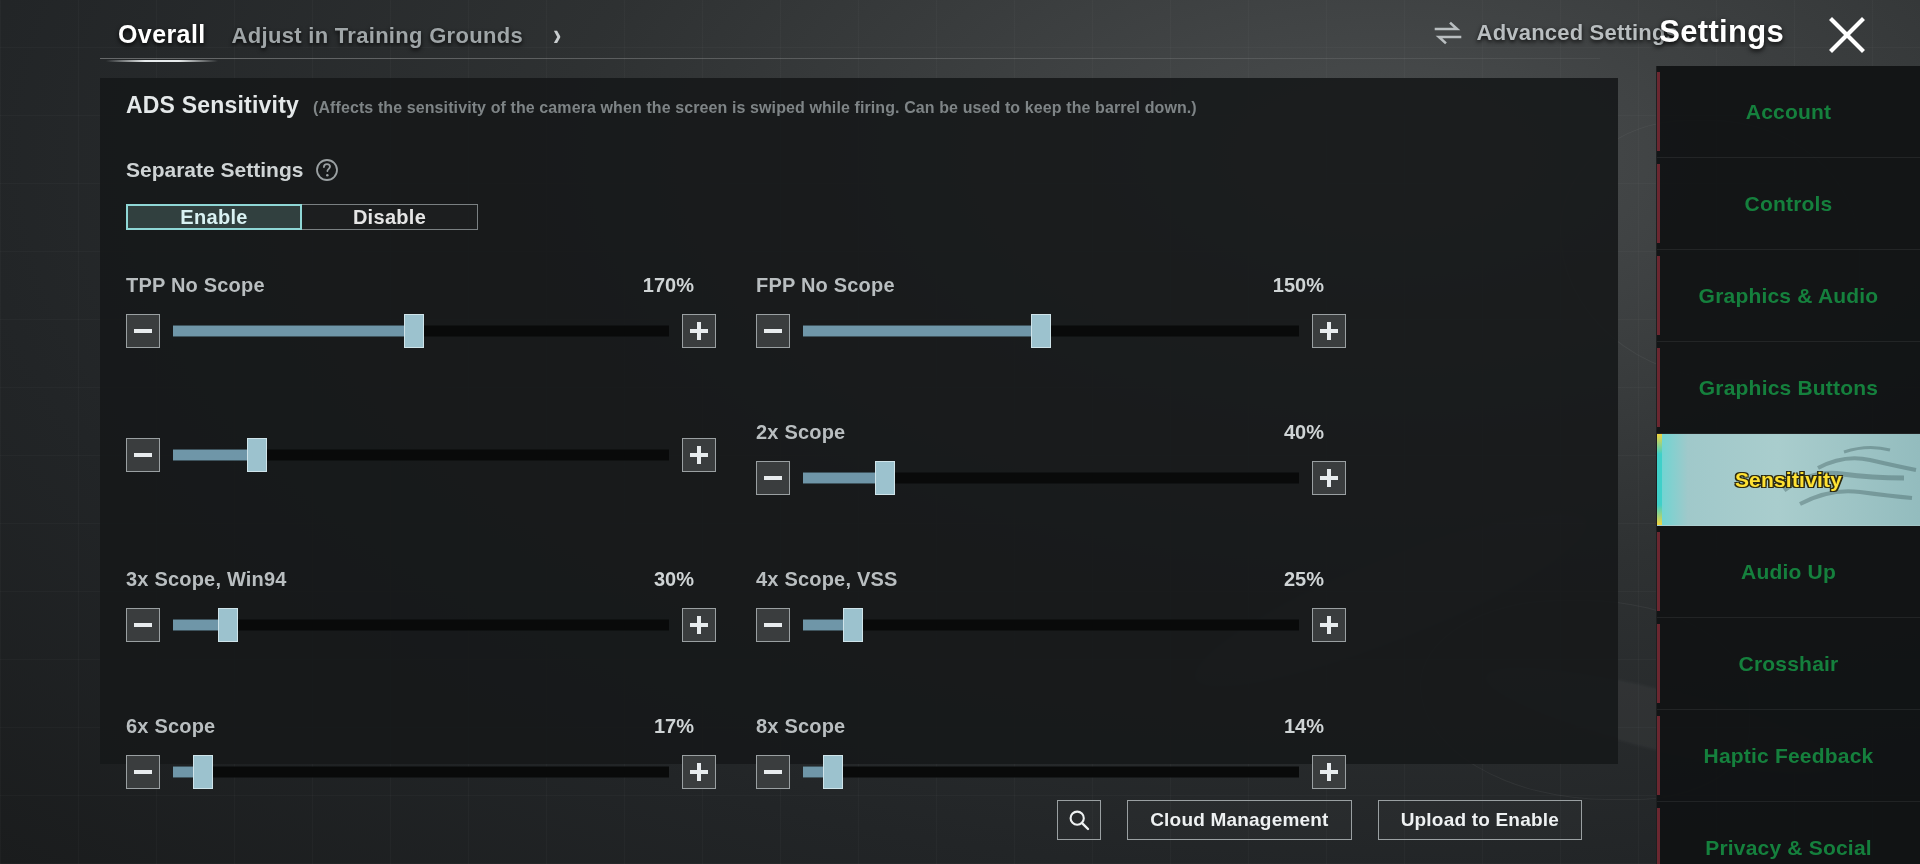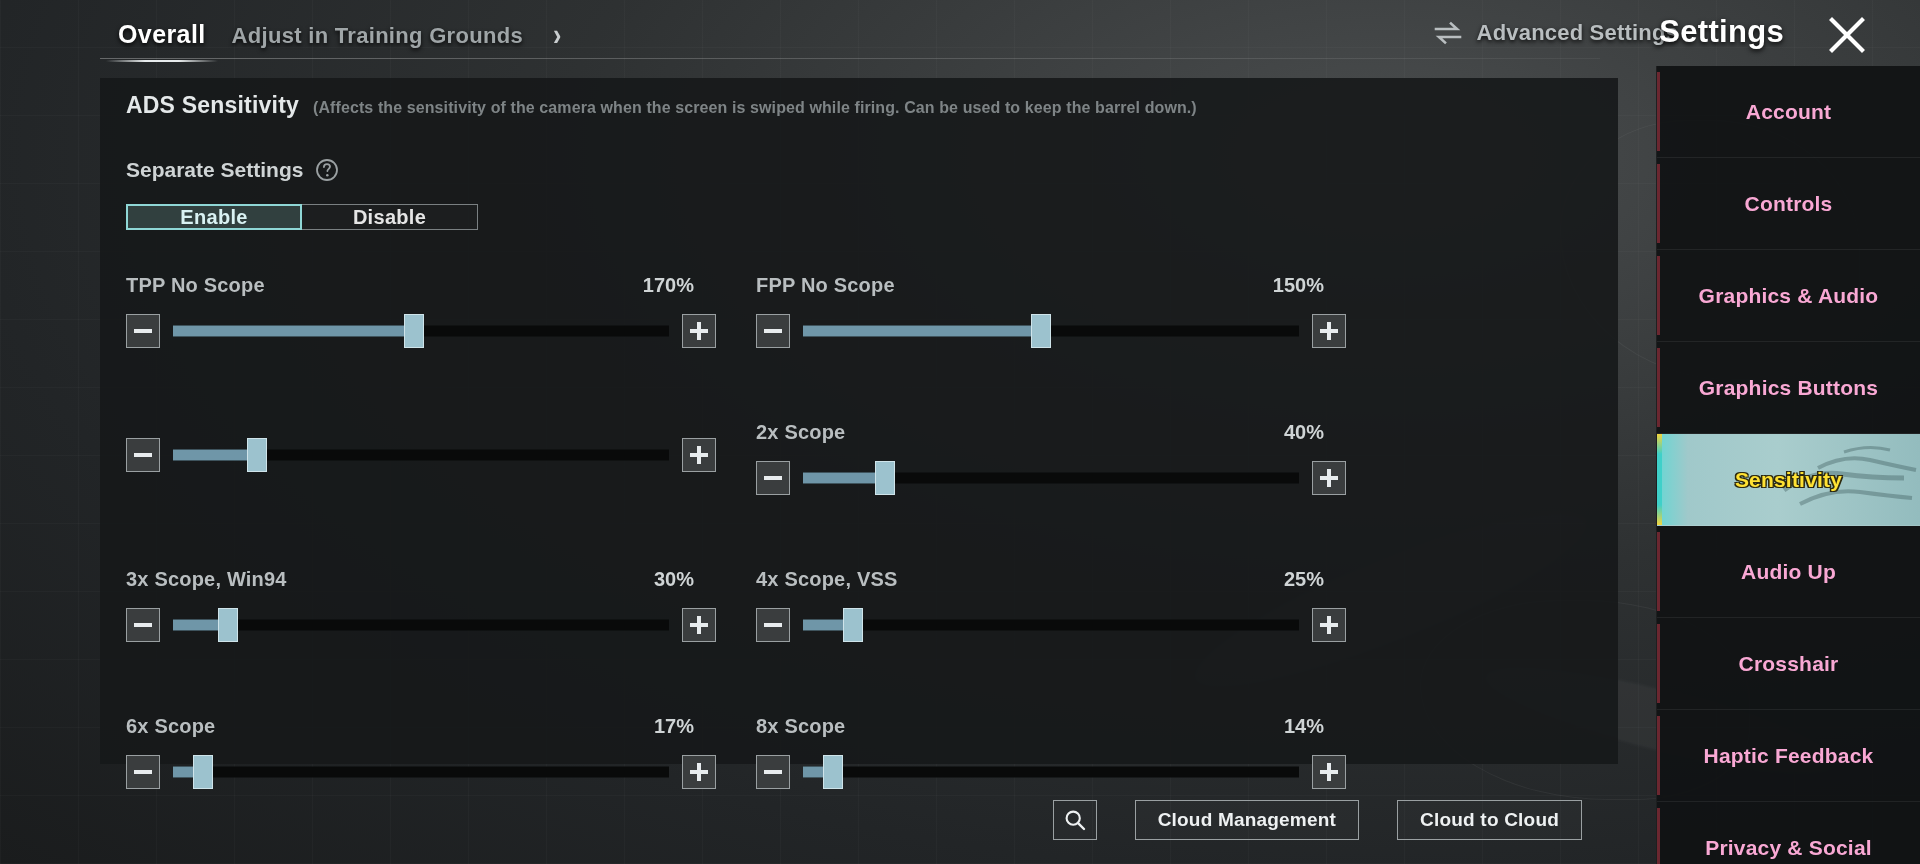--- a/index.html
+++ b/index.html
@@ -175,21 +175,21 @@
   .thumb {
     position:absolute; top:50%; transform:translate(-50%,-50%);
     width:20px; height:34px;
     background:#9cc2ce; border:1px solid #cfe4ea;
     cursor:grab;
   }
 
   
   .actions {
     position:absolute; right:36px; bottom:-76px;
-    display:flex; align-items:flex-start; gap:38px;
+    display:flex; align-items:flex-start; gap:26px;
   }
   .icon-btn {
     width:44px; height:40px;
     border:1px solid #9aa0a2; background:rgba(255,255,255,.02);
     display:flex; align-items:center; justify-content:center;
     cursor:pointer;
   }
   .act-btn {
     height:40px; padding:0 22px;
     border:1px solid #9aa0a2; background:rgba(255,255,255,.02);
@@ -206,21 +206,21 @@
     border-left:1px solid rgba(255,255,255,.05);
     z-index:5; overflow:hidden;
   }
   .sb-item {
     position:relative; height:92px;
     display:flex; align-items:center; justify-content:center;
     border-bottom:1px solid rgba(255,255,255,.07);
     cursor:pointer;
   }
   .sb-item span {
-    color:#f9a8d4; font-size:21px; font-weight:bold; letter-spacing:.2px;
+    color:#15803d; font-size:21px; font-weight:bold; letter-spacing:.2px;
     position:relative; z-index:2;
   }
   .sb-item::before{
     content:""; position:absolute; left:0; top:6px; bottom:6px; width:3px;
     background:#6b2730;
   }
   .sb-item.active {
     background:linear-gradient(90deg,#9dc7c9 0%, #a9cdcd 46%, #93bcbe 100%);
     border-bottom:1px solid rgba(255,255,255,.12);
   }
@@ -460,21 +460,21 @@
       </div>
 
     <div class="actions">
       <div class="icon-btn">
         <svg width="24" height="24" viewBox="0 0 24 24">
           <circle cx="10.2" cy="10.2" r="6.6" fill="none" stroke="#eef1f2" stroke-width="2.1"></circle>
           <path d="M15.1 15.1 L21 21" stroke="#eef1f2" stroke-width="2.4" stroke-linecap="round"></path>
         </svg>
       </div>
       <div class="act-btn">Cloud Management</div>
-      <div class="act-btn">Cloud to Cloud</div>
+      <div class="act-btn">Upload to Enable</div>
     </div>
   </div>
 
   <div class="sidebar" id="sidebar">
       <div class="sb-item">
         <span>Account</span>
       </div>
       <div class="sb-item">
         <span>Controls</span>
       </div>

